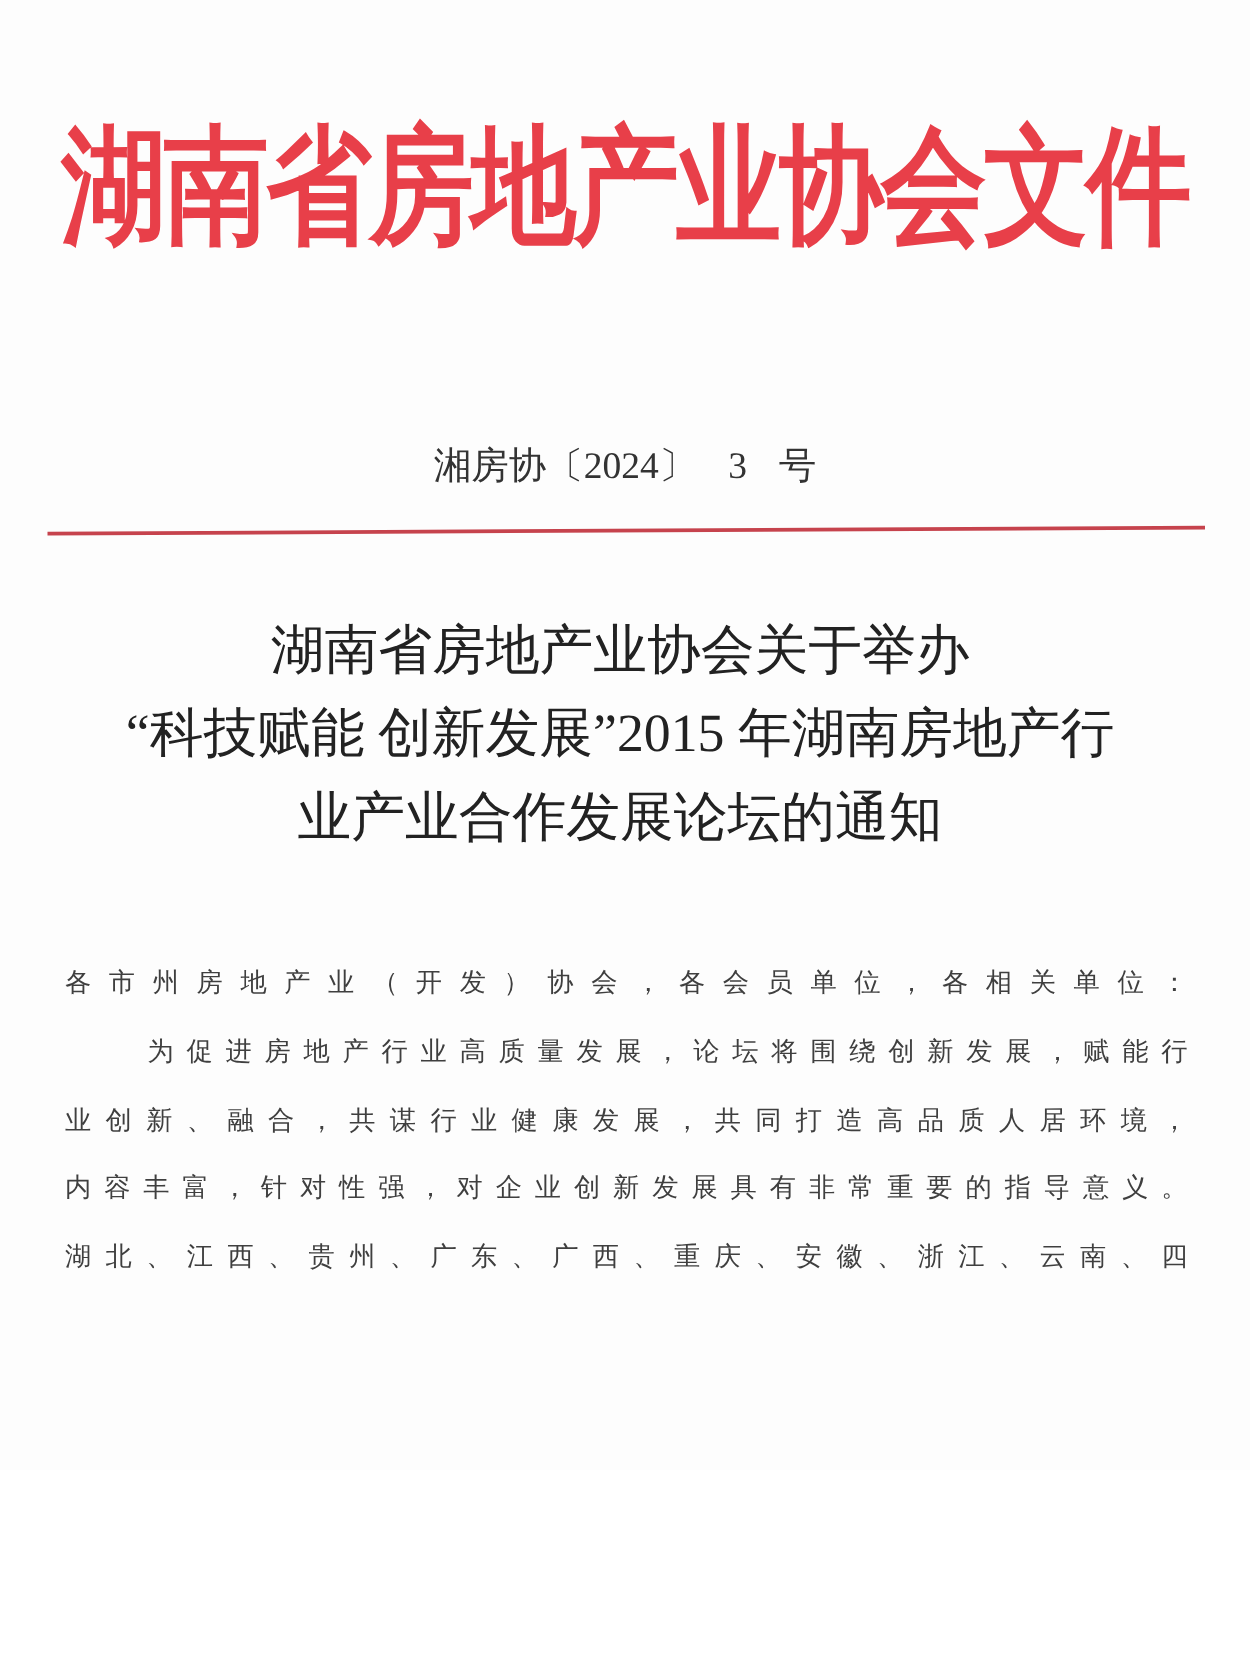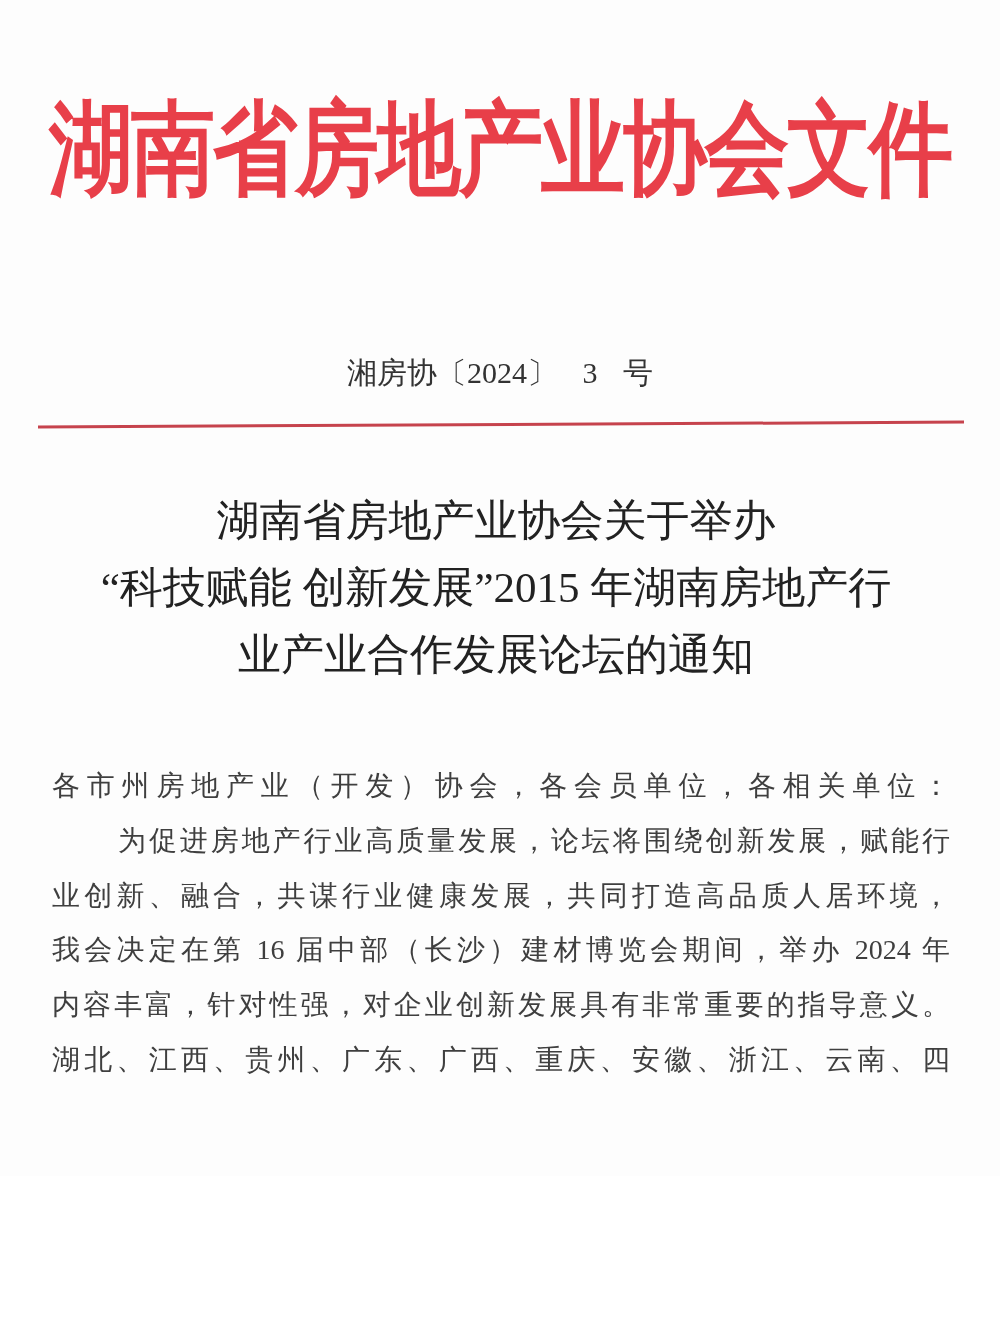--- a/index.html
+++ b/index.html
@@ -62,21 +62,21 @@
     font-weight: normal;
     line-height: 67px;
     color: var(--title-text);
     white-space: nowrap;
   }
   .body-text {
     position: absolute;
     top: 759px;
     left: 52px;
     width: 898px;
-    font-size: 28px;
+    font-size: 21px;
     color: var(--body-text);
   }
   .body-text .line {
     height: 54.8px;
     line-height: 54.8px;
     text-align: justify;
     text-align-last: justify;
     white-space: nowrap;
     overflow: visible;
   }
@@ -114,21 +114,20 @@
   <div class="doc-title">
     <div>湖南省房地产业协会关于举办</div>
     <div>“科技赋能 创新发展”2015 年湖南房地产行</div>
     <div>业产业合作发展论坛的通知</div>
   </div>
 
   <div class="body-text" id="body-lines">
       <div class="line">各市州房地产业（开发）协会，各会员单位，各相关单位：</div>
       <div class="line indent">为促进房地产行业高质量发展，论坛将围绕创新发展，赋能行</div>
       <div class="line">业创新、融合，共谋行业健康发展，共同打造高品质人居环境，</div>
-      <div class="line">我会决定在第 16 届中部（长沙）建材博览会期间，举办 2024 年</div>
       <div class="line">内容丰富，针对性强，对企业创新发展具有非常重要的指导意义。</div>
       <div class="line">湖北、江西、贵州、广东、广西、重庆、安徽、浙江、云南、四</div>
     </div>
 
   <div class="page-num">— 1 —</div>
 
   <div class="smudge"></div>
 
 </div>
 

